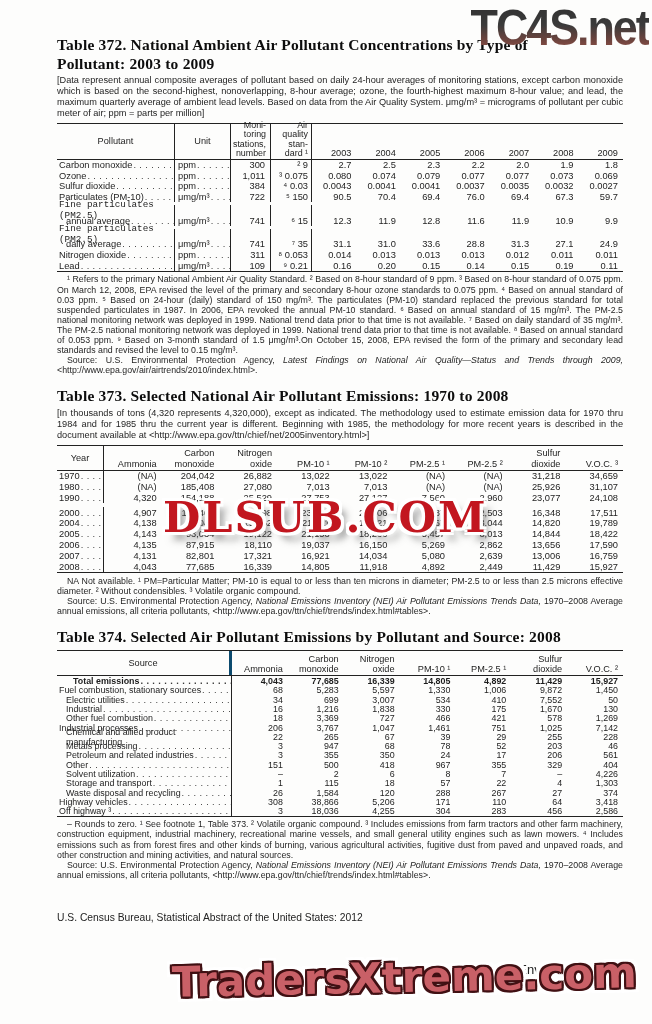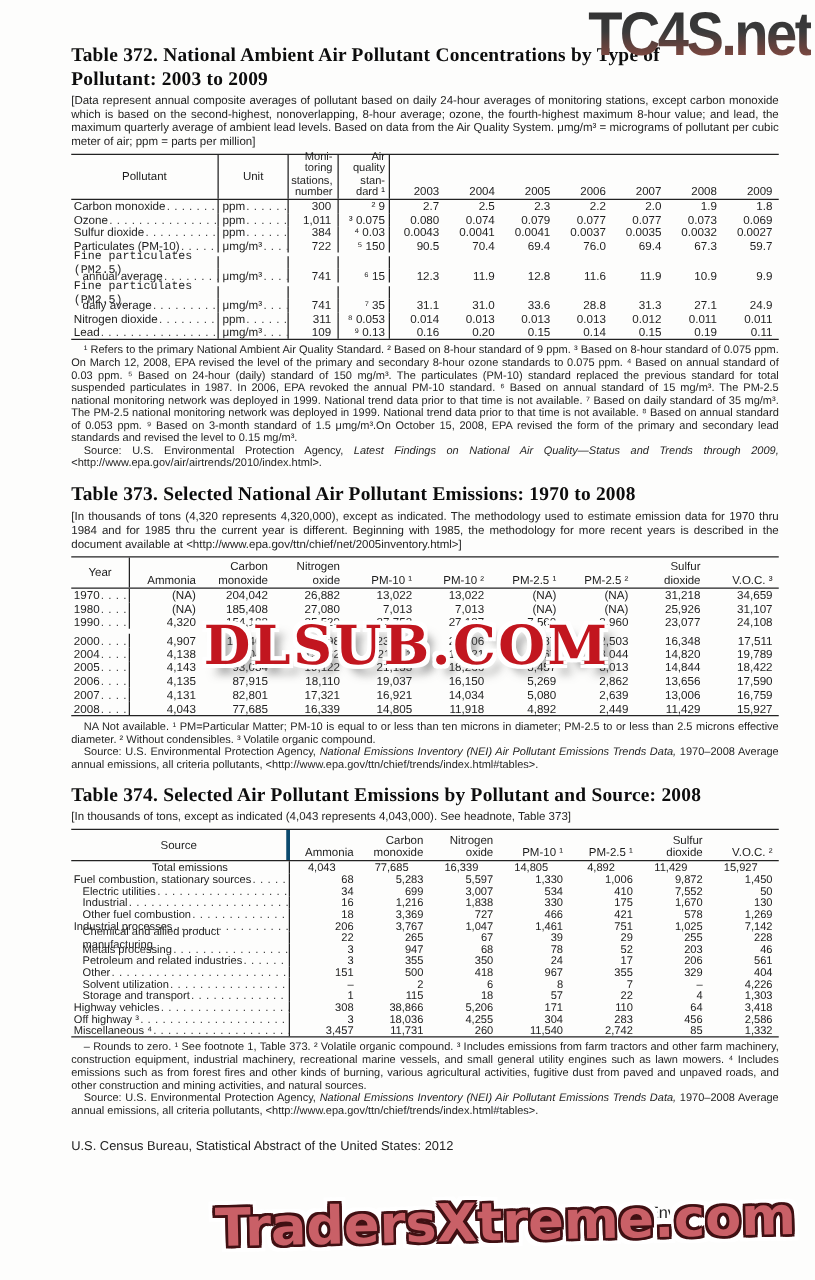--- a/index.html
+++ b/index.html
@@ -46,21 +46,21 @@
   .t373h .h-year{width:47px;border-right:1px solid #222;display:flex;align-items:center;justify-content:center;}
   .t373h .hcells{flex:1;display:flex;align-items:flex-end;}
   .t373h .hc373{flex:1;text-align:right;padding:0 5px 1px 0;}
 
   
   .t374 .trow{height:9.3px;}
   .t374 .c{font-size:8.9px;}
   .t374 .c-src{width:175px;border-right:1px solid #222;padding-left:2px;}
   .t374 .vc{flex:1;}
   .t374 .ind{padding-left:9px;}
-  .t374 .boldrow .c{font-weight:normal;flex-direction:column;}
+  .t374 .boldrow .c{font-weight:bold;}
   .t374 .boldrow .c-src{padding-left:16px;}
   .t374h{height:25px;}
   .t374h .h-src{width:175px;border-right:3px solid #0c4a6e;display:flex;align-items:center;justify-content:center;}
   .t374h .hcells{flex:1;display:flex;align-items:flex-end;}
   .t374h .hc374{flex:1;text-align:right;padding:0 5px 1px 0;}
 
   .fnote{font-size:8.8px;line-height:10.1px;text-align:justify;text-indent:10px;margin-top:2.5px;color:#1f1f1f;}
   .source{font-size:8.8px;line-height:10.1px;text-align:justify;text-indent:10px;color:#1f1f1f;}
   .source .it{font-style:italic;}
   .mt12{margin-top:12px;}
@@ -299,21 +299,21 @@
         <div class="trow">
           <div class="c c-pol">
             <span>Lead</span>
             <span class="leader"></span>
           </div>
           <div class="c c-unit">
             <span>μmg/m³</span>
             <span class="leader"></span>
           </div>
           <div class="c num c-stat">109</div>
-          <div class="c num c-std">⁹ 0.13</div>
+          <div class="c num c-std">⁹ 0.21</div>
           <div class="years">
             <div class="c num yc">0.16</div>
             <div class="c num yc">0.20</div>
             <div class="c num yc">0.15</div>
             <div class="c num yc">0.14</div>
             <div class="c num yc">0.15</div>
             <div class="c num yc">0.19</div>
             <div class="c num yc">0.11</div>
           </div>
         </div>
@@ -480,21 +480,20 @@
           <div class="c num vc">11,429</div>
           <div class="c num vc">15,927</div>
         </div>
       </div>
   </div>
 
   <div class="fnote">NA Not available. ¹ PM=Particular Matter; PM-10 is equal to or less than ten microns in diameter; PM-2.5 to or less than 2.5 microns effective diameter. ² Without condensibles. ³ Volatile organic compound.</div>
   <div class="source"><span>Source: U.S. Environmental Protection Agency, </span><span class="it">National Emissions Inventory (NEI) Air Pollutant Emissions Trends Data,</span><span> 1970–2008 Average annual emissions, all criteria pollutants, &lt;http://www.epa.gov/ttn/chief/trends/index.html#tables&gt;.</span></div>
 
   <div class="tbl-title mt12">Table 374. Selected Air Pollutant Emissions by Pollutant and Source: 2008</div>
-  <div class="headnote">[In thousands of tons, except as indicated (4,043 represents 4,043,000). See headnote, Table 373]</div>
 
   <div class="table t374">
     <div class="thead t374h">
       <div class="hc h-src">Source</div>
       <div class="hcells" id="t374-hcols">
           <div class="hc hc374">Ammonia</div>
           <div class="hc hc374">Carbon
 monoxide</div>
           <div class="hc hc374">Nitrogen
 oxide</div>
@@ -656,20 +655,33 @@
           </div>
           <div class="c num vc">1</div>
           <div class="c num vc">115</div>
           <div class="c num vc">18</div>
           <div class="c num vc">57</div>
           <div class="c num vc">22</div>
           <div class="c num vc">4</div>
           <div class="c num vc">1,303</div>
         </div>
         <div class="trow">
+          <div class="c c-src ind">
+            <span>Waste disposal and recycling</span>
+            <span class="leader"></span>
+          </div>
+          <div class="c num vc">26</div>
+          <div class="c num vc">1,584</div>
+          <div class="c num vc">120</div>
+          <div class="c num vc">288</div>
+          <div class="c num vc">267</div>
+          <div class="c num vc">27</div>
+          <div class="c num vc">374</div>
+        </div>
+        <div class="trow">
           <div class="c c-src">
             <span>Highway vehicles</span>
             <span class="leader"></span>
           </div>
           <div class="c num vc">308</div>
           <div class="c num vc">38,866</div>
           <div class="c num vc">5,206</div>
           <div class="c num vc">171</div>
           <div class="c num vc">110</div>
           <div class="c num vc">64</div>
@@ -681,33 +693,20 @@
             <span class="leader"></span>
           </div>
           <div class="c num vc">3</div>
           <div class="c num vc">18,036</div>
           <div class="c num vc">4,255</div>
           <div class="c num vc">304</div>
           <div class="c num vc">283</div>
           <div class="c num vc">456</div>
           <div class="c num vc">2,586</div>
         </div>
-        <div class="trow">
-          <div class="c c-src">
-            <span>Miscellaneous ⁴</span>
-            <span class="leader"></span>
-          </div>
-          <div class="c num vc">3,457</div>
-          <div class="c num vc">11,731</div>
-          <div class="c num vc">260</div>
-          <div class="c num vc">11,540</div>
-          <div class="c num vc">2,742</div>
-          <div class="c num vc">85</div>
-          <div class="c num vc">1,332</div>
-        </div>
       </div>
   </div>
 
   <div class="fnote">– Rounds to zero. ¹ See footnote 1, Table 373. ² Volatile organic compound. ³ Includes emissions from farm tractors and other farm machinery, construction equipment, industrial machinery, recreational marine vessels, and small general utility engines such as lawn mowers. ⁴ Includes emissions such as from forest fires and other kinds of burning, various agricultural activities, fugitive dust from paved and unpaved roads, and other construction and mining activities, and natural sources.</div>
   <div class="source"><span>Source: U.S. Environmental Protection Agency, </span><span class="it">National Emissions Inventory (NEI) Air Pollutant Emissions Trends Data,</span><span> 1970–2008 Average annual emissions, all criteria pollutants, &lt;http://www.epa.gov/ttn/chief/trends/index.html#tables&gt;.</span></div>
 
 </div>
 
 <div class="footer-right"><span>Geography and Environment</span><span class="pg">229</span></div>
 <div class="footer-left">U.S. Census Bureau, Statistical Abstract of the United States: 2012</div>

